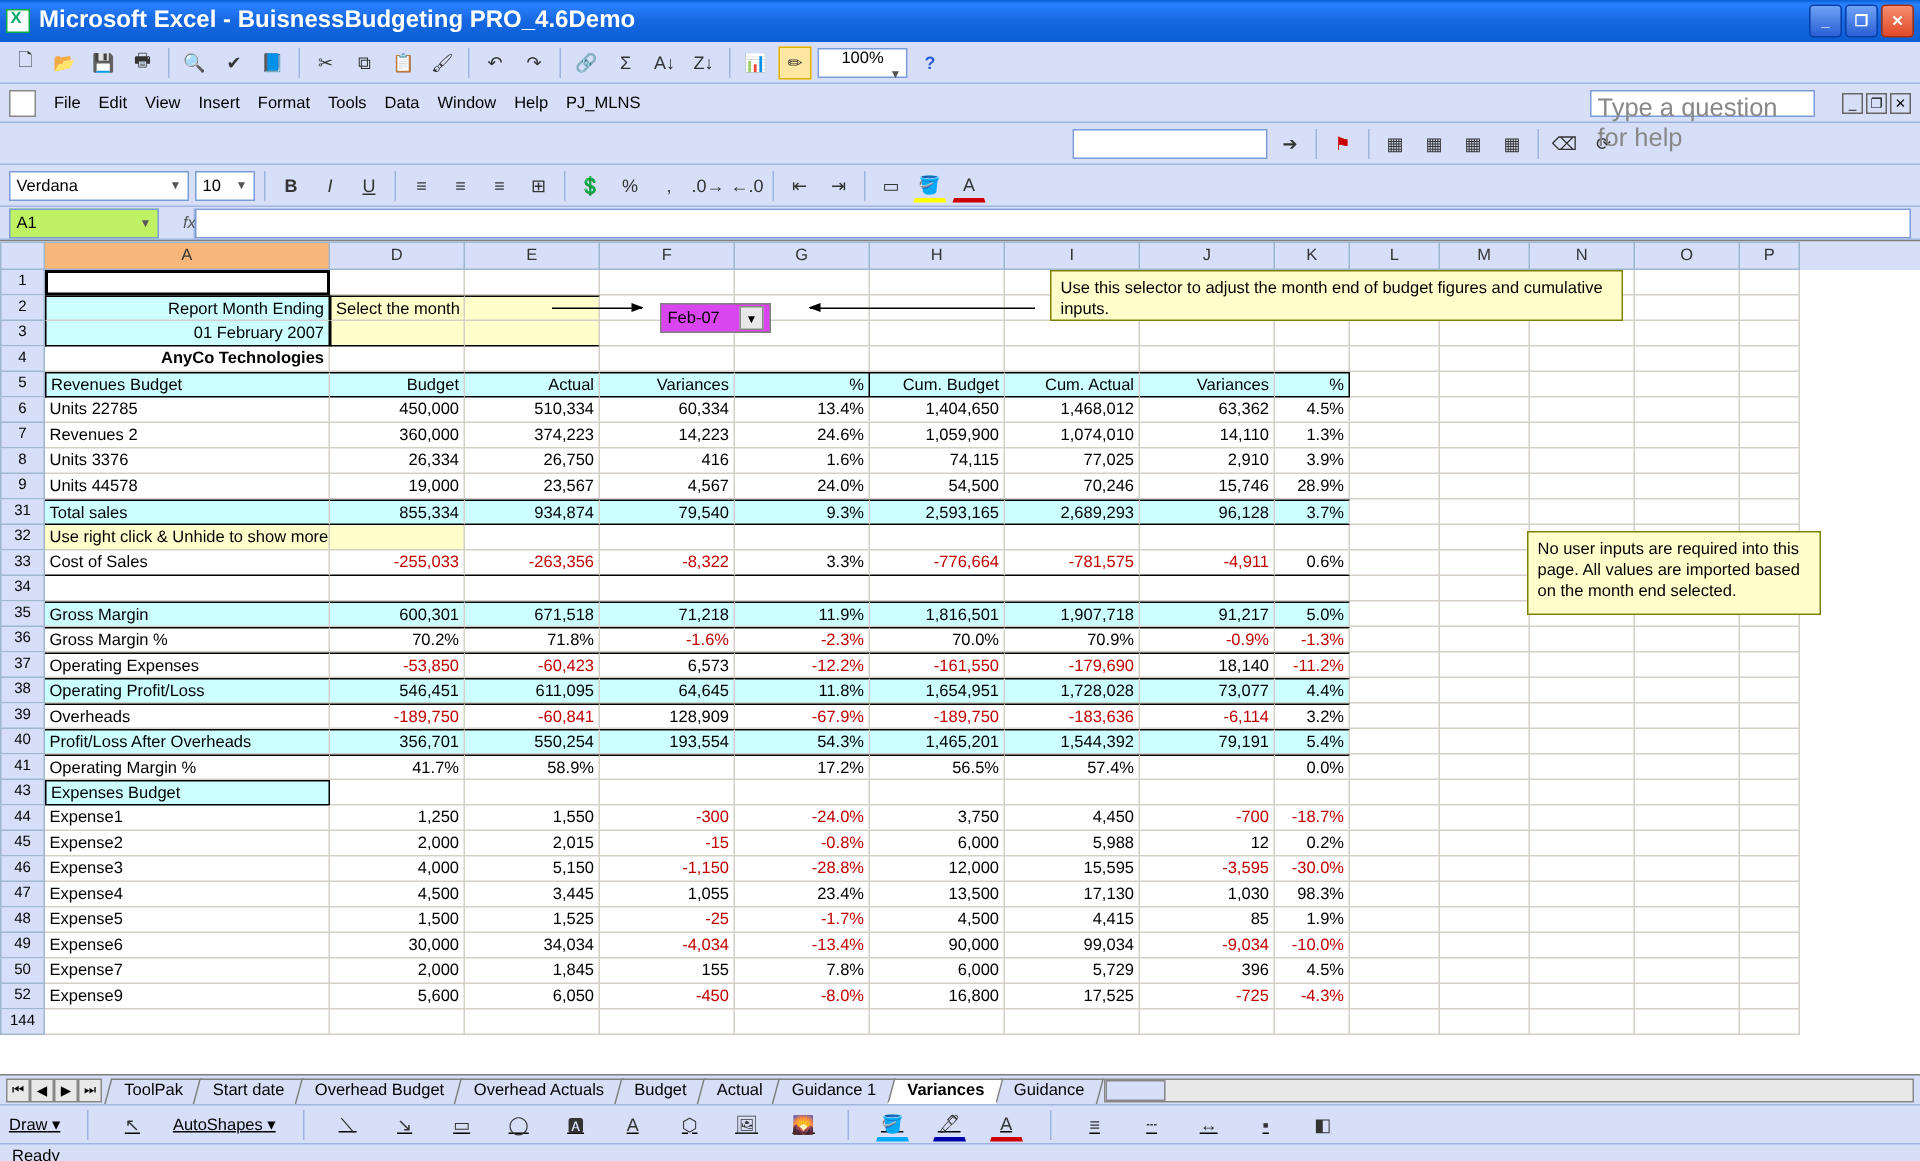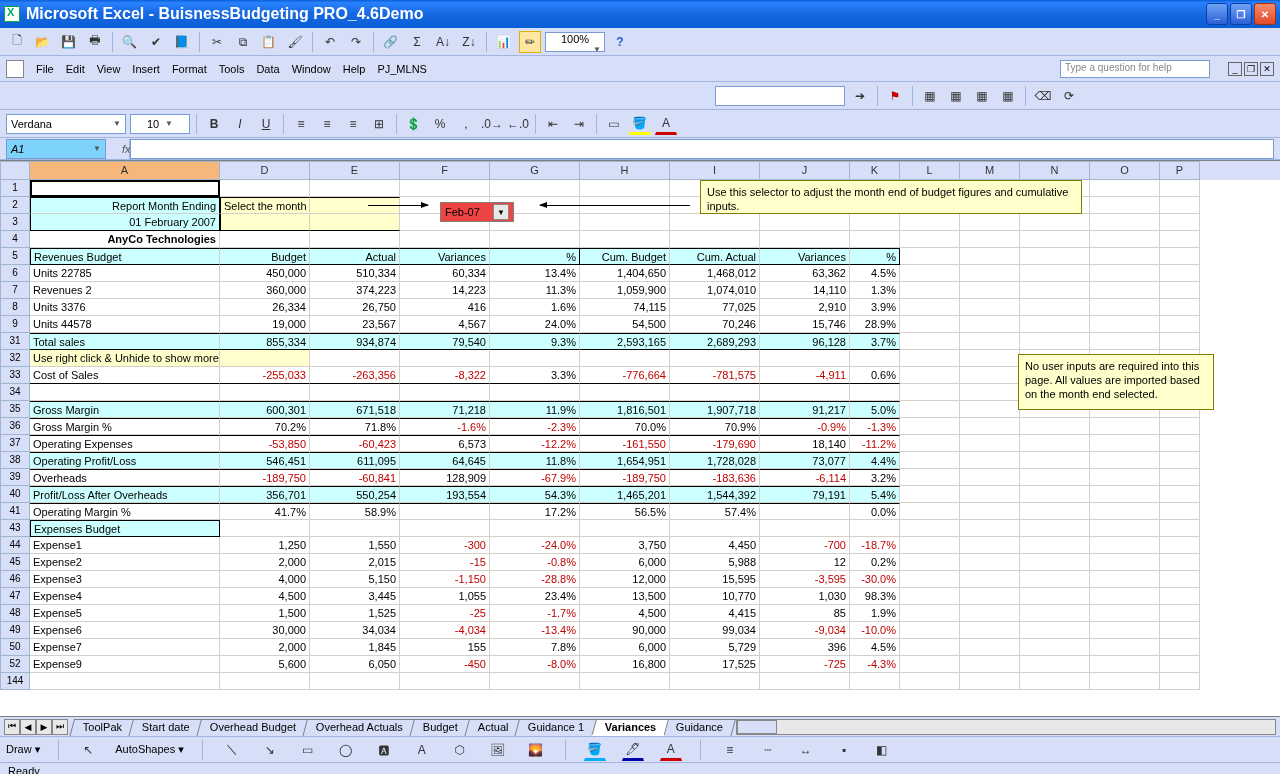--- a/index.html
+++ b/index.html
@@ -15,32 +15,32 @@
 .titlebar .win-btn.close { background: linear-gradient(to bottom,#f78d6f,#e04a2a); border-color:#a62f0a;}
 
 
 .toolbar { background: #d6dff7; border-bottom:1px solid #a0b4e0; height: 28px; display:flex; align-items:center; padding: 0 6px; gap:4px;}
 .toolbar.menubar { background:#d6dff7; height:26px; gap:10px; padding-left:30px; position:relative;}
 .toolbar.menubar .ws-icon{ position:absolute; left:6px; width:18px; height:18px; background:#fff; border:1px solid #888;}
 .menu-item { padding: 2px 6px; cursor:default; }
 .tb-btn { width:22px; height:22px; border:1px solid transparent; display:flex; align-items:center; justify-content:center; cursor:default; font-size:12px; color:#333;}
 .tb-sep { width:1px; height:20px; background:#a0b4e0; margin:0 2px;}
 .zoom-box { width:60px; height:20px; border:1px solid #7a9cd6; background:#fff; display:flex; align-items:center; padding:0 3px; font-size:11px;flex-direction:column;}
-.help-box { width:150px; height:18px; border:1px solid #7a9cd6; background:#fff; color:#888; padding:1px 4px; font-size:10px; margin-left:auto;}
+.help-box { width:150px; height:18px; border:1px solid #7a9cd6; background:#fff; color:#888; padding:1px 4px; font-size:17px; margin-left:auto;}
 .doc-btns{display:flex; gap:2px; margin-left:8px;}
 .doc-btn{width:14px;height:14px; border:1px solid #666; background:#d6dff7; font-size:9px; display:flex; align-items:center; justify-content:center;}
 
 
 .fmt-font{ width:120px; height:20px; border:1px solid #7a9cd6; background:#fff; padding:0 4px; display:flex; align-items:center;}
-.fmt-size{ width:60px; height:20px; border:1px solid #7a9cd6; background:#fff; padding:0 16px; display:flex; align-items:center;}
+.fmt-size{ width:40px; height:20px; border:1px solid #7a9cd6; background:#fff; padding:0 4px; display:flex; align-items:center;}
 .dd-arrow{margin-left:auto; font-size:8px; color:#555;}
 
 
 .formulabar { background:#d6dff7; height:22px; display:flex; align-items:center; border-bottom:1px solid #a0b4e0;}
-.namebox { width:100px; height:20px; border:1px solid #7a9cd6; background:#7dd3fc; margin-left:6px; display:flex; align-items:center; padding:0 4px;font-style:italic;}
+.namebox { width:100px; height:20px; border:1px solid #7a9cd6; background:#bef264; margin-left:6px; display:flex; align-items:center; padding:0 4px;}
 .fx-label { width:24px; text-align:center; font-style:italic; color:#555; border-right:1px solid #a0b4e0; height:20px; line-height:20px;padding-left:16px;}
 .fx-input { flex:1; height:20px; background:#fff; border:1px solid #7a9cd6; margin-right:6px;}
 
 
 .grid-wrap{ position:relative; background:#fff; height: 556px; overflow:hidden; border-top:1px solid #808080;}
 .colheads{ display:flex; height:19px; background:#d6dff7;}
 .colheads .sel-all{width:30px; border:1px solid #9eb6ce; background:#d6dff7;}
 .colh{ border:1px solid #9eb6ce; border-left:none; background:#d6dff7; text-align:center; font-size:11px; line-height:17px; color:#333;}
 .colh.active{ background:#f7b77a;}
 .rows{ position:absolute; top:19px; left:0; right:0; bottom:0; overflow:auto;}
@@ -79,28 +79,28 @@
 .tab-nav{display:flex; margin:0 4px;}
 .tab-nav-btn{width:16px;height:16px; border:1px solid #888; background:#e8e8e8; font-size:9px; display:flex; align-items:center; justify-content:center;}
 .tab{ background:#fff; border:1px solid #808080; border-bottom:none; padding:1px 10px; font-size:11px; transform:skewX(-15deg) translateY(1px); margin-right:-2px;}
 .tab span{display:inline-block; transform:skewX(15deg);}
 .tab.active{ background:#fff; font-weight:bold; border-bottom:2px solid #fff; z-index:2;}
 .tab.inactive{ background:#d6dff7;}
 .hscroll{ flex:1; height:16px; background:#e8e8e8; border:1px solid #888; margin:0 4px; position:relative;}
 .hscroll .thumb{position:absolute; left:0; width:40px; height:14px; background:#d6dff7; border:1px solid #888;}
 
 
-.drawbar{ height:26px; background:#d6dff7; border-top:1px solid #a0b4e0; display:flex; align-items:center; padding:0 6px; gap:16px;}
+.drawbar{ height:26px; background:#d6dff7; border-top:1px solid #a0b4e0; display:flex; align-items:center; padding:0 6px; gap:16px;text-decoration:underline;}
 
 
 .statusbar{ height:20px; background:#d6dff7; border-top:1px solid #a0b4e0; padding:2px 8px; font-size:11px;}
 
 
 .callout{ position:absolute; background:#ffffcc; border:1px solid #808000; padding:4px 6px; font-size:11px; line-height:14px;}
-.dropdown-month{ position:absolute; background:#ef4444; border:1px solid #808080; width:74px; height:20px; display:flex; align-items:center; padding:0 4px; font-size:11px;}
+.dropdown-month{ position:absolute; background:#d946ef; border:1px solid #808080; width:74px; height:20px; display:flex; align-items:center; padding:0 4px; font-size:11px;}
 .dropdown-month .arrow{margin-left:auto; width:16px; height:16px; background:#e8e8e8; border:1px solid #888; display:flex; align-items:center; justify-content:center; font-size:8px;}
 .arrow-line{position:absolute; height:1px; background:#000;}
 .arrow-line::after{content:""; position:absolute; right:-1px; top:-3px; border-left:8px solid #000; border-top:3.5px solid transparent; border-bottom:3.5px solid transparent;}
 .arrow-line.left::after{left:-1px; right:auto; border-left:none; border-right:8px solid #000;}
 
 
 .active-cell-border{ position:absolute; border:2px solid #000; pointer-events:none;}
 
 
 .toolbar.extra{justify-content:flex-end; padding-right:200px;}
@@ -347,21 +347,21 @@
         <div class="cell  cN"></div>
         <div class="cell  cO"></div>
         <div class="cell  cP"></div>
       </div>
       <div class="row">
         <div class="rowh">7</div>
         <div class="cell  cA">Revenues 2</div>
         <div class="cell num  cD">360,000</div>
         <div class="cell num  cE">374,223</div>
         <div class="cell num  cF">14,223</div>
-        <div class="cell num  cG">11.3%</div>
+        <div class="cell num  cG">24.6%</div>
         <div class="cell num  cH">1,059,900</div>
         <div class="cell num  cI">1,074,010</div>
         <div class="cell num  cJ">14,110</div>
         <div class="cell num  cK">1.3%</div>
         <div class="cell  cL"></div>
         <div class="cell  cM"></div>
         <div class="cell  cN"></div>
         <div class="cell  cO"></div>
         <div class="cell  cP"></div>
       </div>
@@ -655,21 +655,21 @@
         <div class="cell  cP"></div>
       </div>
       <div class="row">
         <div class="rowh">47</div>
         <div class="cell  cA">Expense4</div>
         <div class="cell num  cD">4,500</div>
         <div class="cell num  cE">3,445</div>
         <div class="cell num  cF">1,055</div>
         <div class="cell num  cG">23.4%</div>
         <div class="cell num  cH">13,500</div>
-        <div class="cell num  cI">10,770</div>
+        <div class="cell num  cI">17,130</div>
         <div class="cell num  cJ">1,030</div>
         <div class="cell num  cK">98.3%</div>
         <div class="cell  cL"></div>
         <div class="cell  cM"></div>
         <div class="cell  cN"></div>
         <div class="cell  cO"></div>
         <div class="cell  cP"></div>
       </div>
       <div class="row">
         <div class="rowh">48</div>

